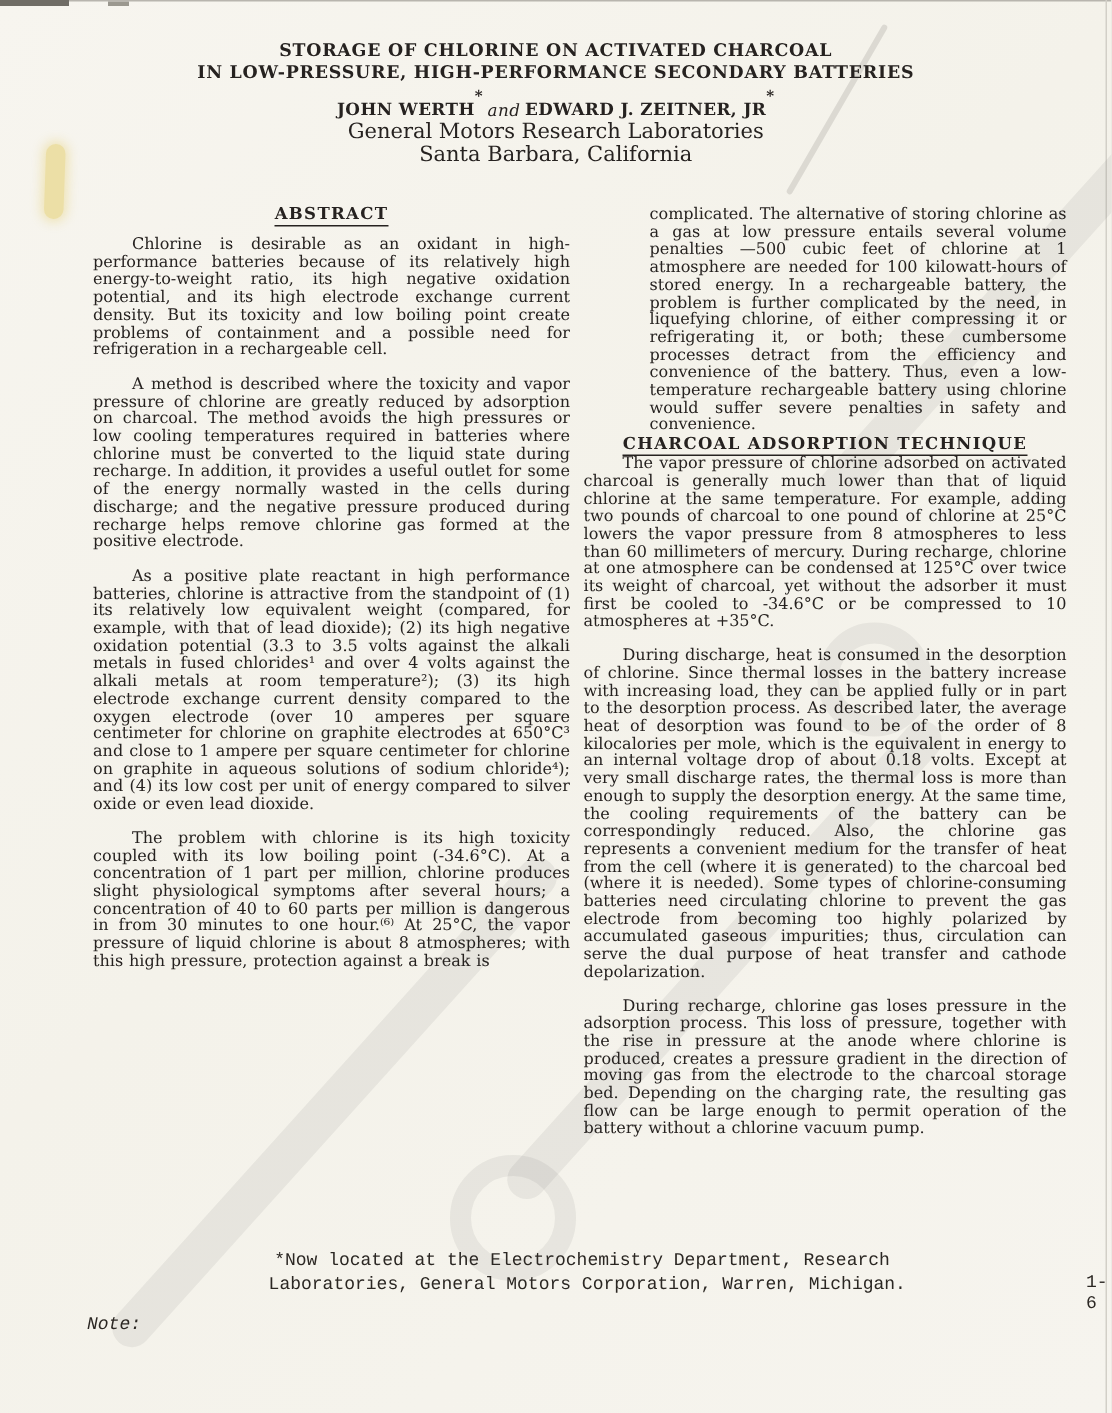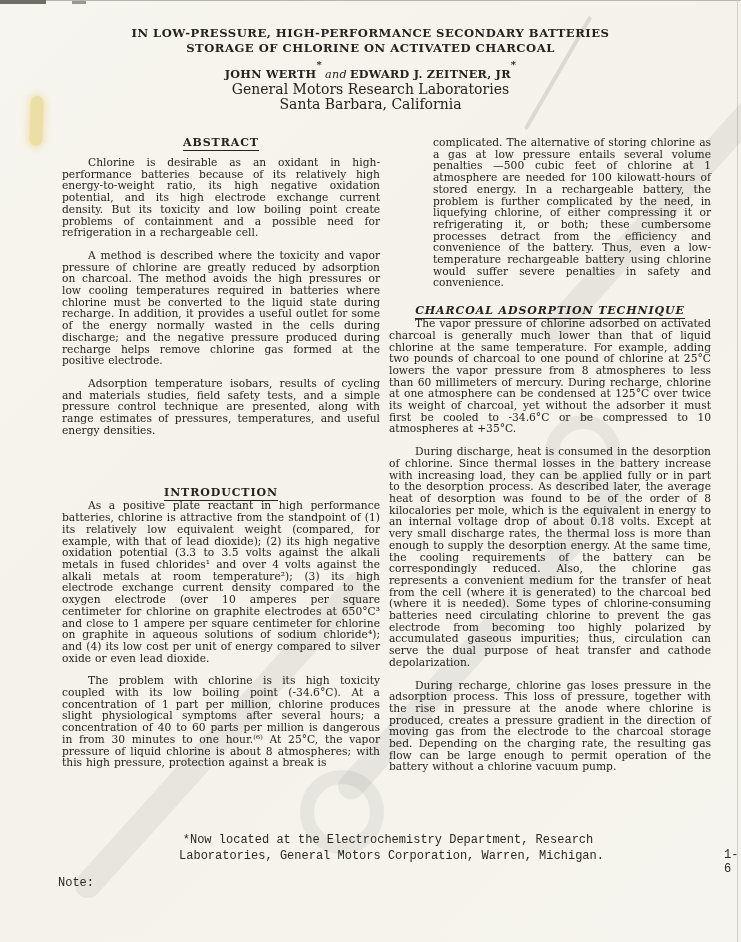--- a/index.html
+++ b/index.html
@@ -40,33 +40,33 @@
     text-indent:26px;margin:11px 0 0 0;word-spacing:.5px;
   }
   .col p.first{margin-top:0;}
   .col p.no-indent{text-indent:0;}
   .sec-head{
     text-align:center;font-size:11px;font-weight:700;letter-spacing:.9px;
     margin:0;padding-top:8px;
   }
   .sec-head .ul{border-bottom:1.4px solid #262220;padding-bottom:1px;}
   .sec-head.intro{margin-top:50px;padding-top:0;}
-  .sec-head.charcoal{margin-top:15px;padding-top:0;font-style:italic;}
+  .sec-head.charcoal{padding-top:0;}
   .col-left .sec-head.abstract{padding-top:8px;margin-bottom:8px;}
   .col-right .lead{padding-top:9px;margin-left:44px;}
   .sec-head + p{margin-top:1px;}
   
   .footnotes{
     position:absolute;left:58px;top:833px;width:660px;
     font-family:"Liberation Mono","DejaVu Sans Mono",monospace;
     font-size:12px;line-height:15.5px;color:#2b2723;text-align:center;
   }
   .fn-line2{padding-left:7px;}
   .note-row{display:flex;margin-top:12px;}
-  .note-label{flex:0 0 auto;}
+  .note-label{flex:0 0 auto;font-style:italic;}
   .page-number{
     position:absolute;left:724px;top:848px;
     font-family:"Liberation Mono","DejaVu Sans Mono",monospace;
     font-size:12px;color:#2b2723;
   }
 </style>
 </head>
 <body>
 
 <div class="page">
@@ -78,33 +78,31 @@
   <div class="tape-left"></div>
 
   <div class="wm wm-thinline" style="left:556px;top:8px;height:130px;transform:rotate(30deg);"></div>
   <div class="wm wm-bar" style="left:210px;top:520px;height:430px;transform:rotate(42deg);"></div>
   <div class="wm wm-bar" style="left:470px;top:430px;height:420px;transform:rotate(42deg);"></div>
   <div class="wm wm-bar" style="left:640px;top:60px;height:320px;transform:rotate(42deg);"></div>
   <div class="wm wm-ring" style="left:545px;top:415px;width:48px;height:48px;"></div>
   <div class="wm wm-ring" style="left:300px;top:770px;width:56px;height:56px;"></div>
 
   <div class="title-block">
+    <div class="title-line">STORAGE OF CHLORINE ON ACTIVATED CHARCOAL</div>
     <div class="title-line">IN LOW-PRESSURE, HIGH-PERFORMANCE SECONDARY BATTERIES</div>
-    <div class="title-line">STORAGE OF CHLORINE ON ACTIVATED CHARCOAL</div>
     <div class="byline"><span>JOHN WERTH</span><sup>*</sup><span class="connector">and</span><span>EDWARD J. ZEITNER, JR</span><sup>*</sup></div>
     <div class="affil">General Motors Research Laboratories</div>
     <div class="affil">Santa Barbara, California</div>
   </div>
 
   <div class="col col-left">
     <h2 class="sec-head abstract"><span class="ul">ABSTRACT</span></h2>
     <p class="first">Chlorine is desirable as an oxidant in high-performance batteries because of its relatively high energy-to-weight ratio, its high negative oxidation potential, and its high electrode exchange current density.  But its toxicity and low boiling point create problems of containment and a possible need for refrigeration in a rechargeable cell.</p>
     <p>A method is described where the toxicity and vapor pressure of chlorine are greatly reduced by adsorption on charcoal.  The method avoids the high pressures or low cooling temperatures required in batteries where chlorine must be converted to the liquid state during recharge.  In addition, it provides a useful outlet for some of the energy normally wasted in the cells during discharge; and the negative pressure produced during recharge helps remove chlorine gas formed at the positive electrode.</p>
-    <p>Adsorption temperature isobars, results of cycling and materials studies, field safety tests, and a simple pressure control technique are presented, along with range estimates of pressures, temperatures, and useful energy densities.</p>
-    <h2 class="sec-head intro"><span class="ul">INTRODUCTION</span></h2>
     <p>As a positive plate reactant in high performance batteries, chlorine is attractive from the standpoint of (1) its relatively low equivalent weight (compared, for example, with that of lead dioxide); (2) its high negative oxidation potential (3.3 to 3.5 volts against the alkali metals in fused chlorides¹ and over 4 volts against the alkali metals at room temperature²); (3) its high electrode exchange current density compared to the oxygen electrode (over 10 amperes per square centimeter for chlorine on graphite electrodes at 650°C³ and close to 1 ampere per square centimeter for chlorine on graphite in aqueous solutions of sodium chloride⁴); and (4) its low cost per unit of energy compared to silver oxide or even lead dioxide.</p>
     <p>The problem with chlorine is its high toxicity coupled with its low boiling point (-34.6°C).  At a concentration of 1 part per million, chlorine produces slight physiological symptoms after several hours; a concentration of 40 to 60 parts per million is dangerous in from 30 minutes to one hour.⁽⁶⁾  At 25°C, the vapor pressure of liquid chlorine is about 8 atmospheres; with this high pressure, protection against a break is</p>
   </div>
 
   <div class="col col-right">
     <p class="first no-indent lead">complicated.  The alternative of storing chlorine as a gas at low pressure entails several volume penalties —500 cubic feet of chlorine at 1 atmosphere are needed for 100 kilowatt-hours of stored energy.  In a rechargeable battery, the problem is further complicated by the need, in liquefying chlorine, of either compressing it or refrigerating it, or both; these cumbersome processes detract from the efficiency and convenience of the battery.  Thus, even a low-temperature rechargeable battery using chlorine would suffer severe penalties in safety and convenience.</p>
     <h2 class="sec-head charcoal"><span class="ul">CHARCOAL ADSORPTION TECHNIQUE</span></h2>
     <p>The vapor pressure of chlorine adsorbed on activated charcoal is generally much lower than that of liquid chlorine at the same temperature.  For example, adding two pounds of charcoal to one pound of chlorine at 25°C lowers the vapor pressure from 8 atmospheres to less than 60 millimeters of mercury.  During recharge, chlorine at one atmosphere can be condensed at 125°C over twice its weight of charcoal, yet without the adsorber it must first be cooled to -34.6°C or be compressed to 10 atmospheres at +35°C.</p>
     <p>During discharge, heat is consumed in the desorption of chlorine.  Since thermal losses in the battery increase with increasing load, they can be applied fully or in part to the desorption process.  As described later, the average heat of desorption was found to be of the order of 8 kilocalories per mole, which is the equivalent in energy to an internal voltage drop of about 0.18 volts.  Except at very small discharge rates, the thermal loss is more than enough to supply the desorption energy.  At the same time, the cooling requirements of the battery can be correspondingly reduced.  Also, the chlorine gas represents a convenient medium for the transfer of heat from the cell (where it is generated) to the charcoal bed (where it is needed).  Some types of chlorine-consuming batteries need circulating chlorine to prevent the gas electrode from becoming too highly polarized by accumulated gaseous impurities; thus, circulation can serve the dual purpose of heat transfer and cathode depolarization.</p>
     <p>During recharge, chlorine gas loses pressure in the adsorption process.  This loss of pressure, together with the rise in pressure at the anode where chlorine is produced, creates a pressure gradient in the direction of moving gas from the electrode to the charcoal storage bed.  Depending on the charging rate, the resulting gas flow can be large enough to permit operation of the battery without a chlorine vacuum pump.</p>

